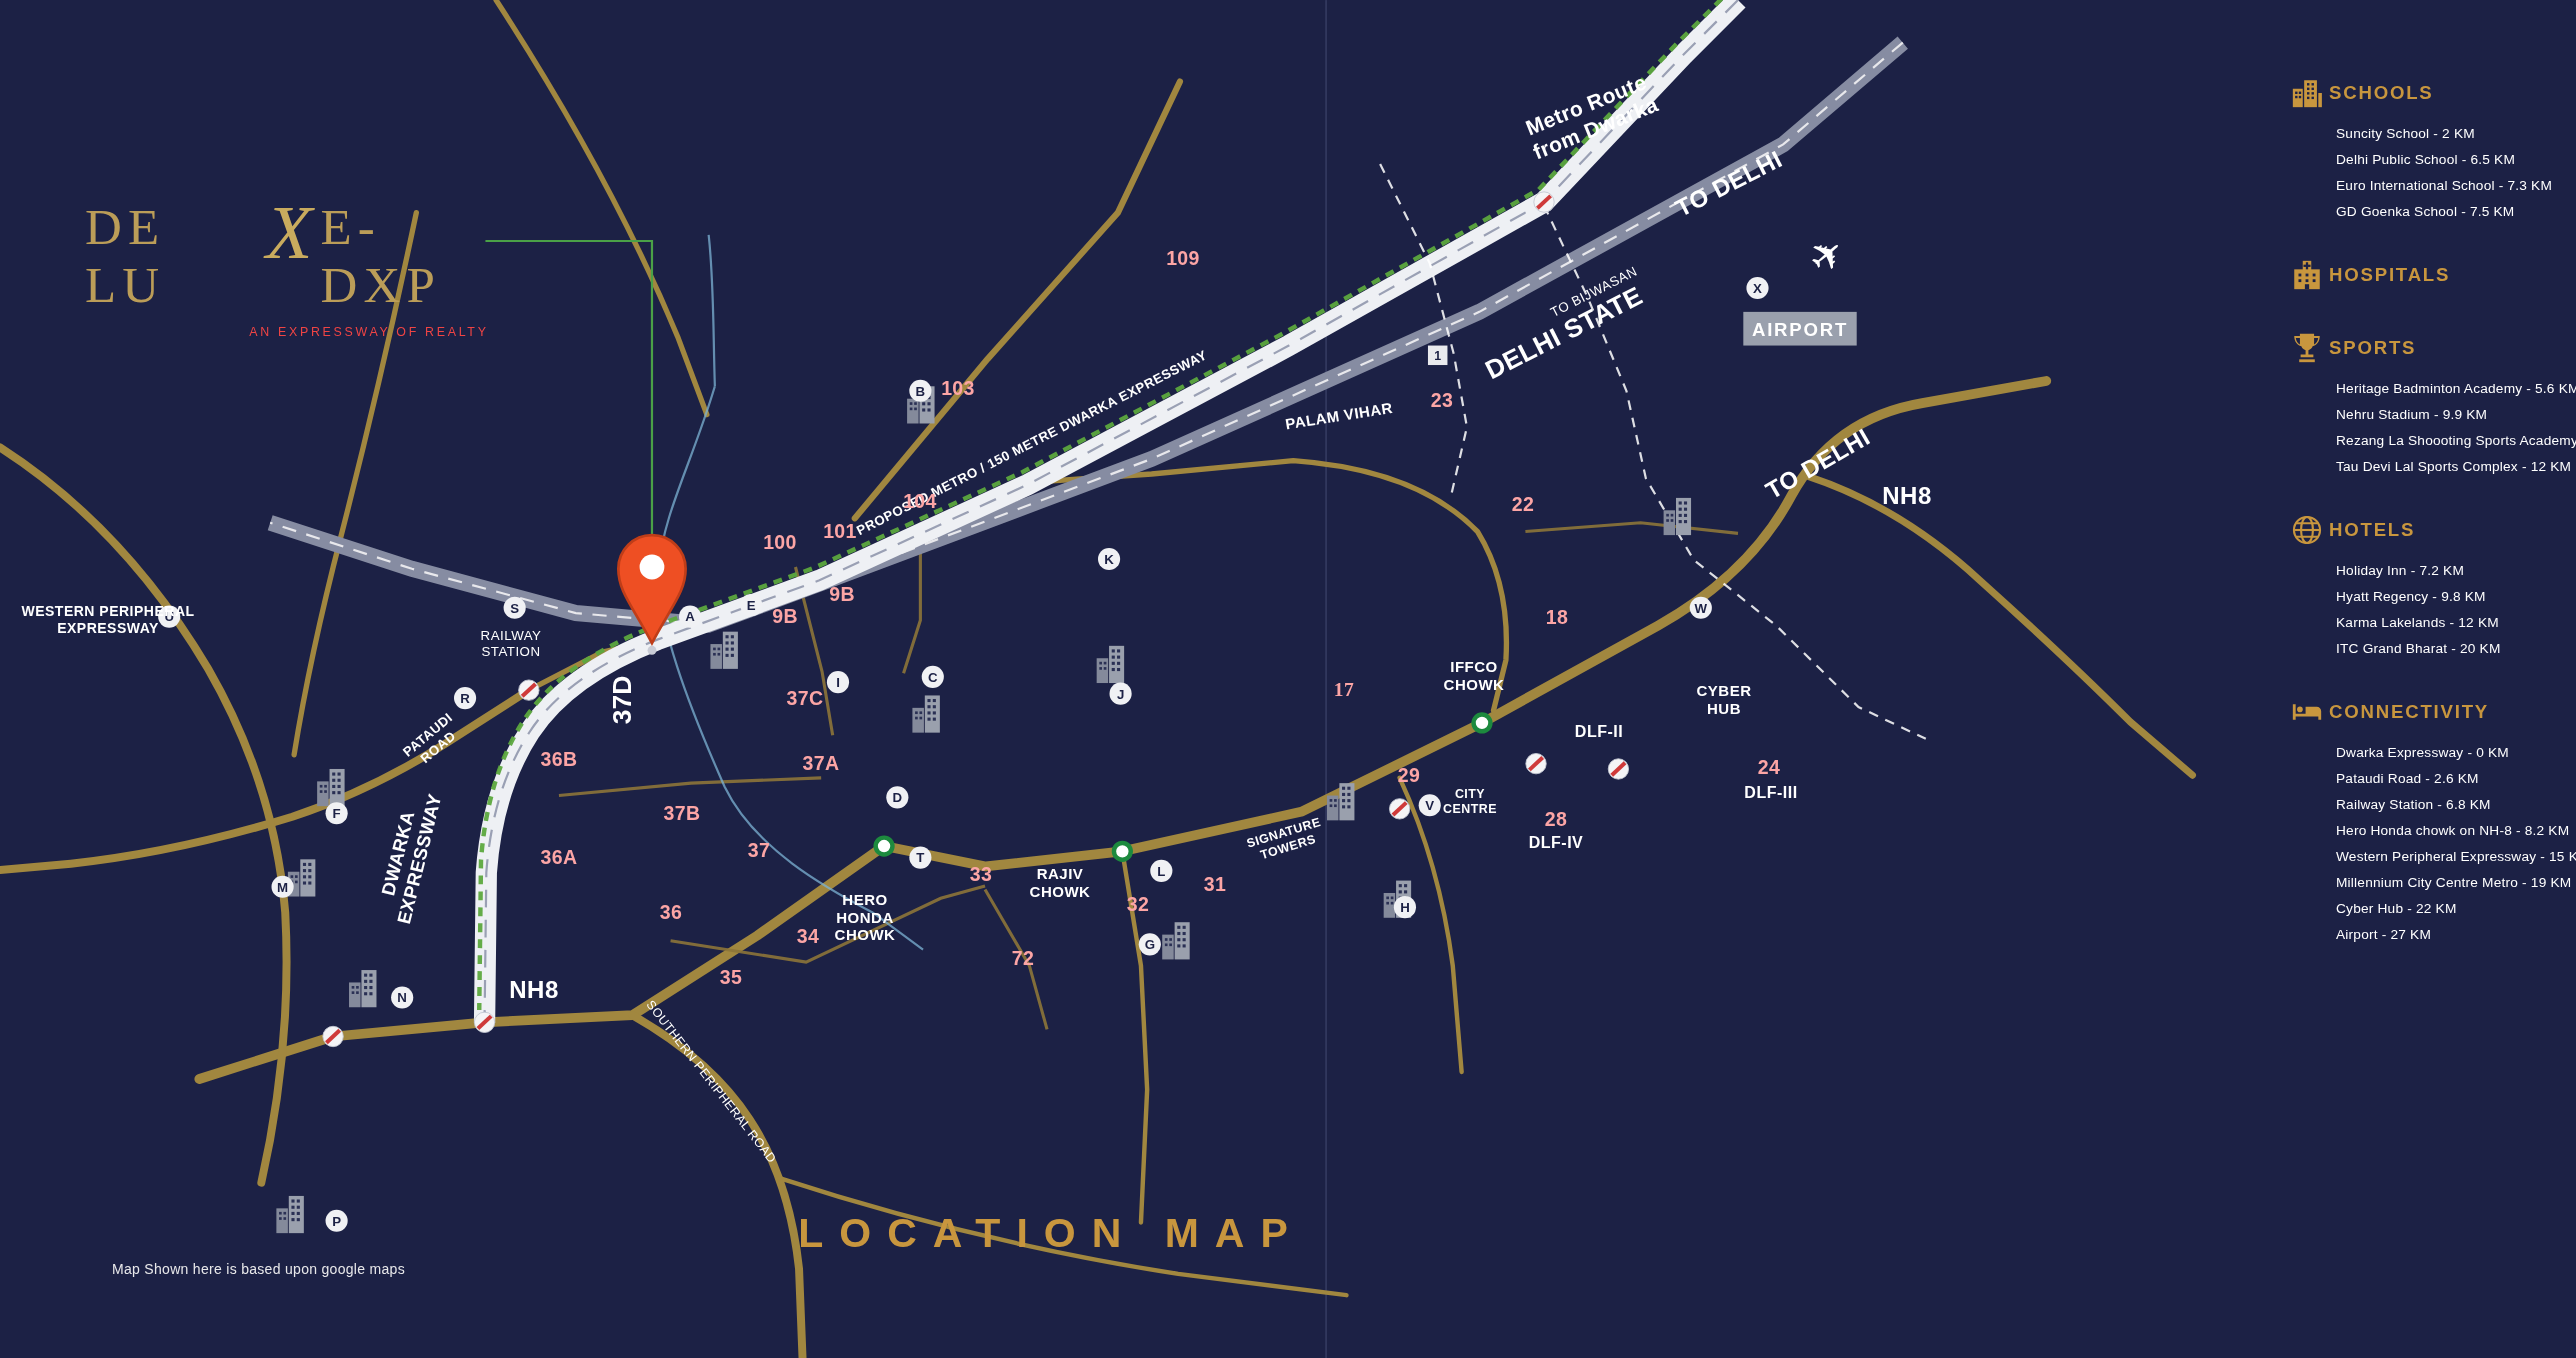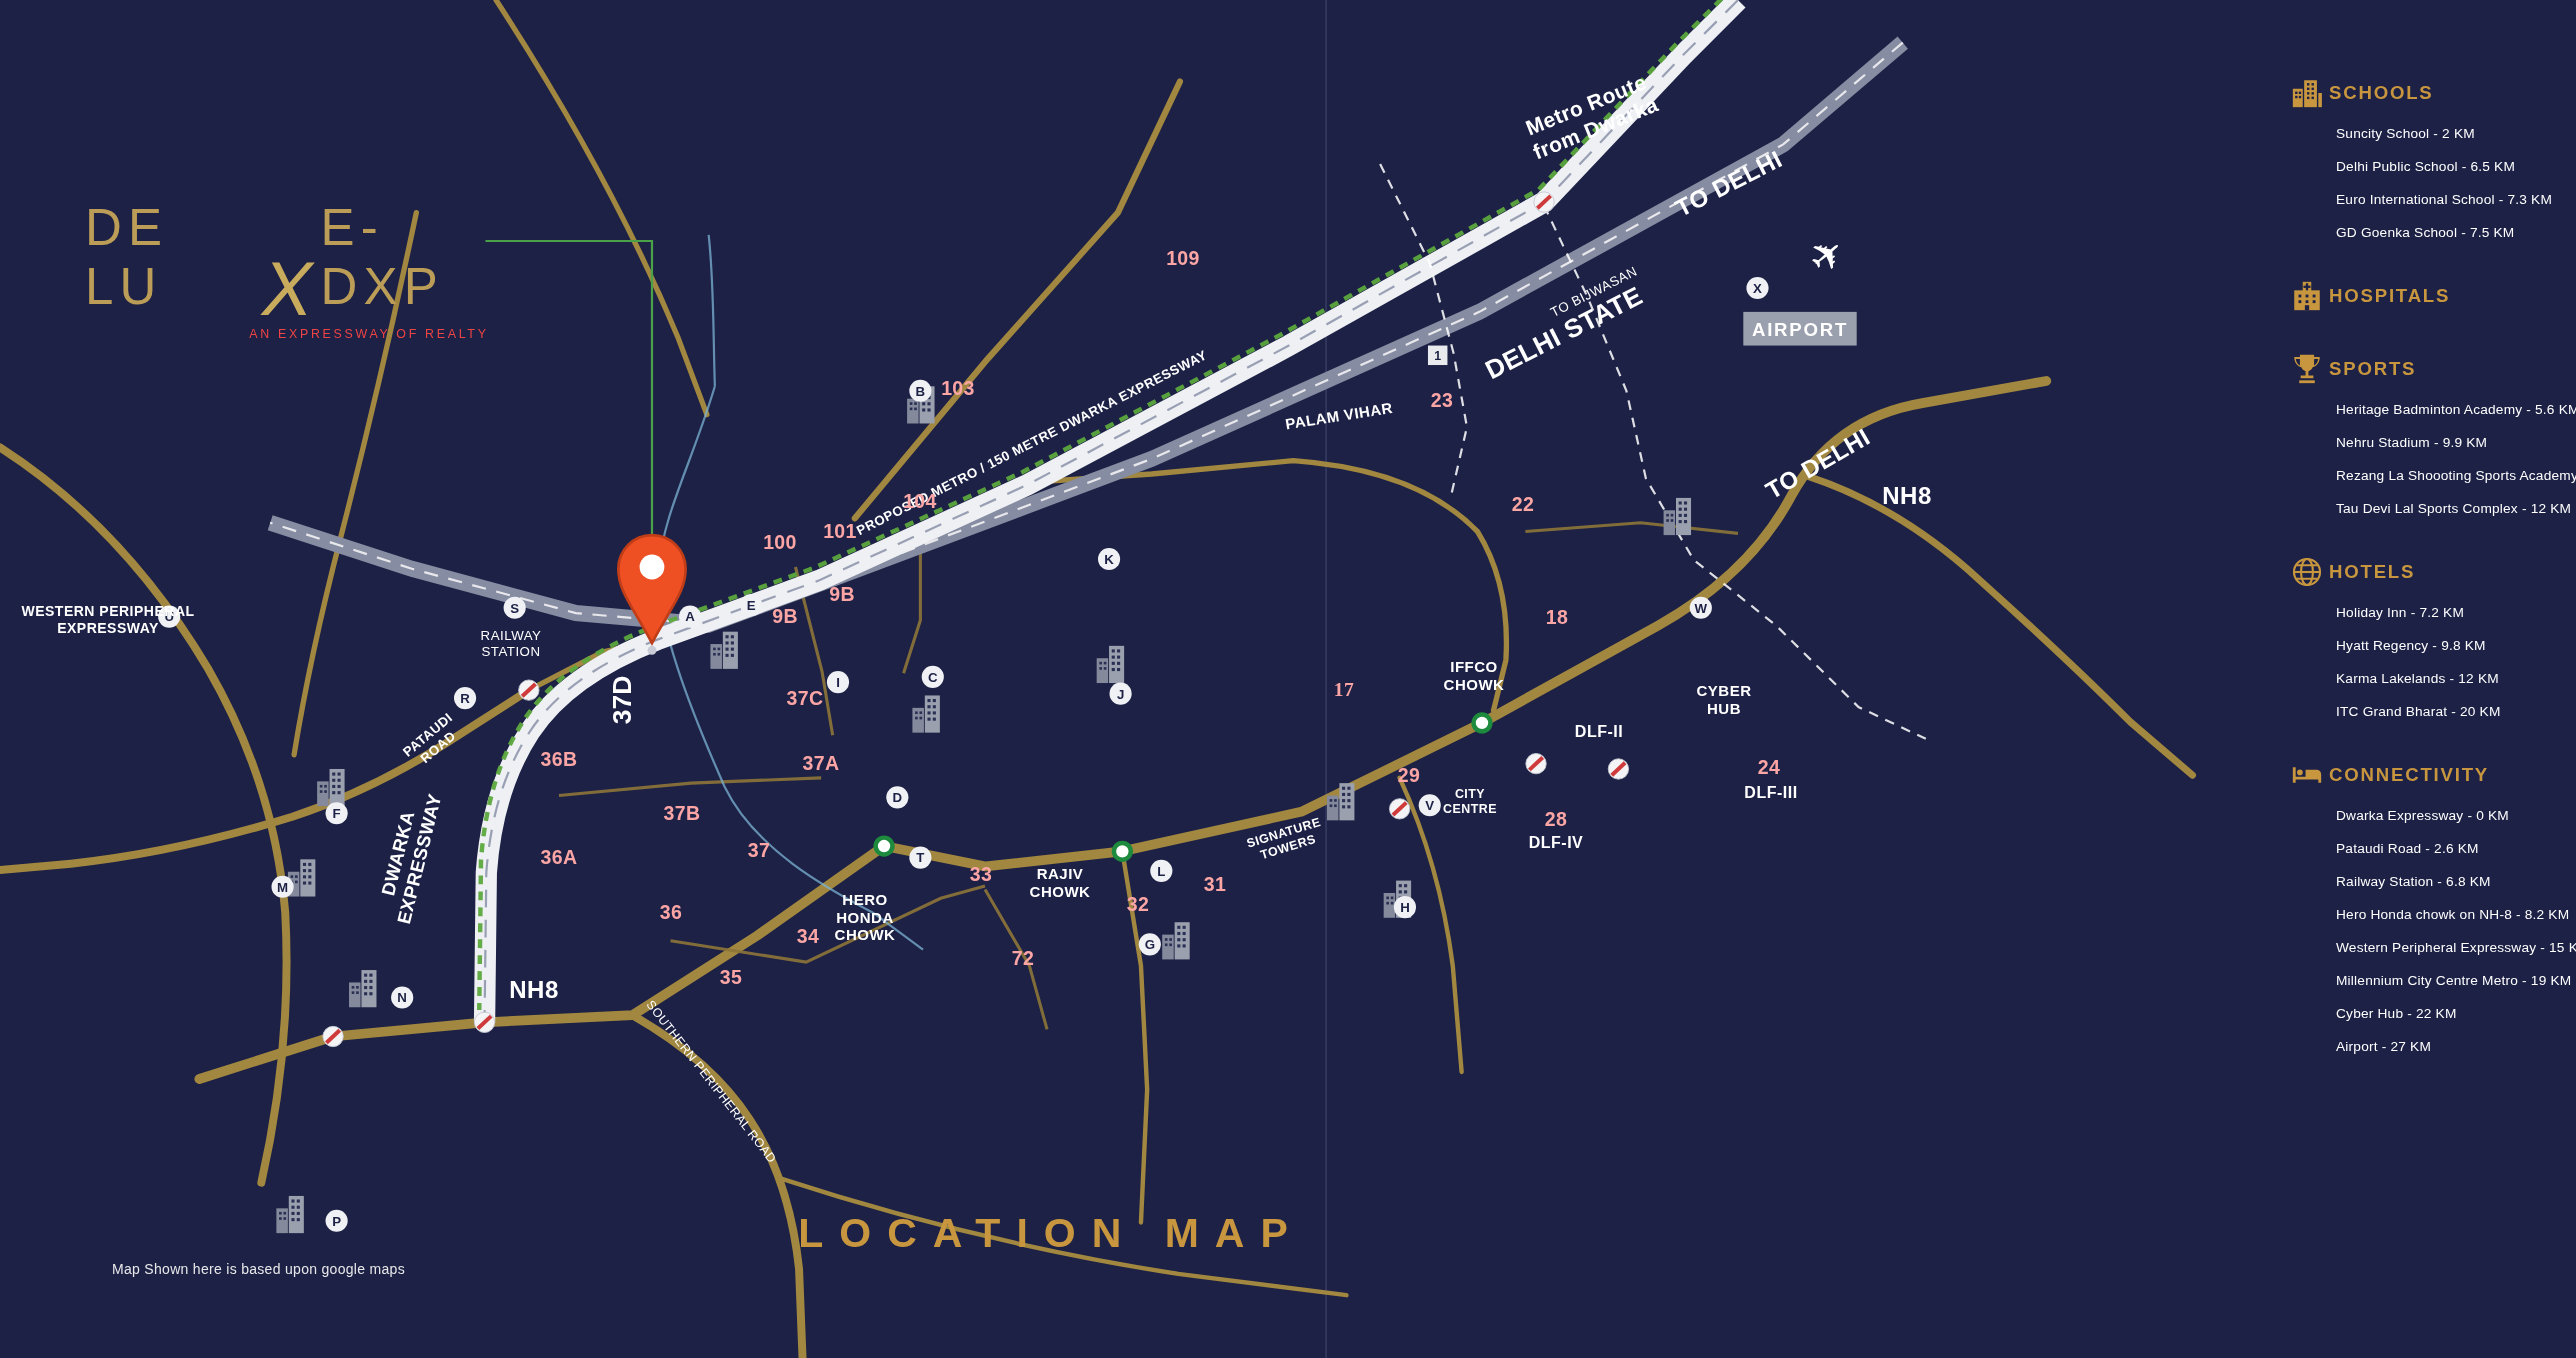--- a/index.html
+++ b/index.html
@@ -6,36 +6,36 @@
   .stage{position:relative;width:2576px;height:1359px;background:#1c2145;overflow:hidden;
          font-family:"Liberation Sans",sans-serif;}
   #map-svg{position:absolute;left:0;top:0;}
   .overlay{position:absolute;left:0;top:0;width:2576px;height:1359px;pointer-events:none;}
   .map-label{position:absolute;color:#fff;white-space:pre-line;text-align:center;line-height:1.18;
              letter-spacing:0.5px;transform-origin:center;}
   .map-sector{position:absolute;color:#fca5a5;font-weight:bold;font-size:19.5px;letter-spacing:0.4px;
               transform:translate(-50%,-50%);}
   
   .logo{position:absolute;left:85px;top:198px;width:416px;color:#bb9d58;}
-  .logo-line{font-family:Liberation Sans, sans-serif;font-size:51px;letter-spacing:6.2px;display:flex;
-             align-items:flex-end;justify-content:flex-start;}
+  .logo-line{font-family:Liberation Serif, serif;font-size:51px;letter-spacing:6.2px;display:flex;
+             align-items:flex-start;justify-content:flex-start;}
   .logo-x{font-size:76px;line-height:.8;font-style:italic;color:#c9ab5e;position:relative;top:3.5px;margin:0 1.8px;}
   .logo-tagline{font-size:12.4px;letter-spacing:2.7px;color:#ef4444;text-align:right;padding-right:12.4px;margin-top:11px;}
   
   .map-title{position:absolute;left:1051px;top:1210px;transform:translateX(-50%);color:#c8963e;
              font-size:41px;font-weight:600;letter-spacing:16px;}
   .disclaimer{position:absolute;left:112px;top:1261px;color:#e8e8ea;font-size:14px;letter-spacing:0.3px;}
   
   .legend{position:absolute;left:2290px;top:76px;width:282px;}
   .legend-section{margin-bottom:39px;}
   .legend-header{display:flex;align-items:center;gap:5px;margin-bottom:16px;}
   .legend-icon{width:34px;height:34px;color:#c8963e;flex:0 0 34px;}
   .legend-icon svg{width:100%;height:100%;display:block;}
   .legend-title{color:#c8963e;font-size:18.6px;font-weight:bold;letter-spacing:1.8px;margin:0;}
-  .legend-items{list-style:none;margin:0;padding:0 0 0 46px;display:flex;flex-direction:column;gap:18px;}
+  .legend-items{list-style:none;margin:0;padding:0 0 0 46px;display:flex;flex-direction:column;gap:11px;}
   .legend-items li{color:#fff;font-size:13.7px;font-weight:500;white-space:nowrap;letter-spacing:0.2px;}
 </style>
 </head>
 <body>
 
 <div class="stage">
 
   <svg id="map-svg" width="2576" height="1359" viewBox="0 0 2908 1534">
 
     <rect x="1496" y="0" width="2" height="1534" fill="rgba(150,160,210,0.18)"></rect>

